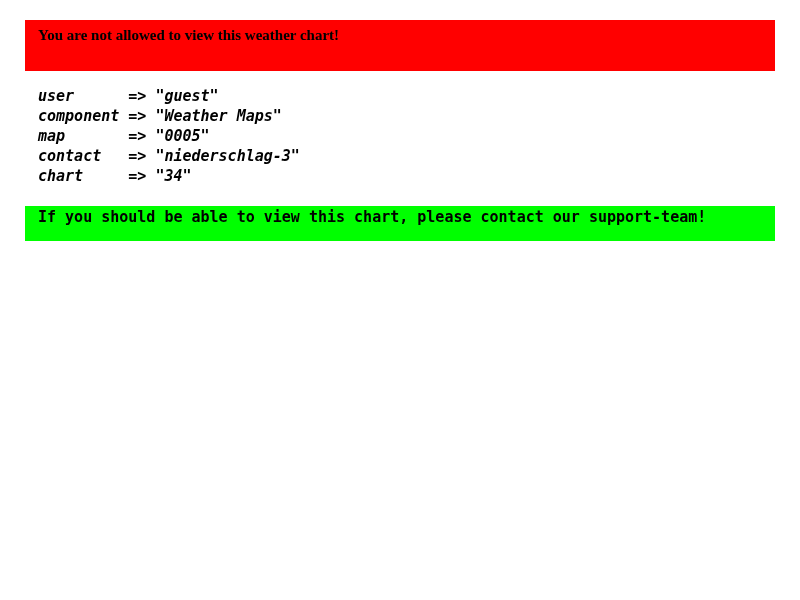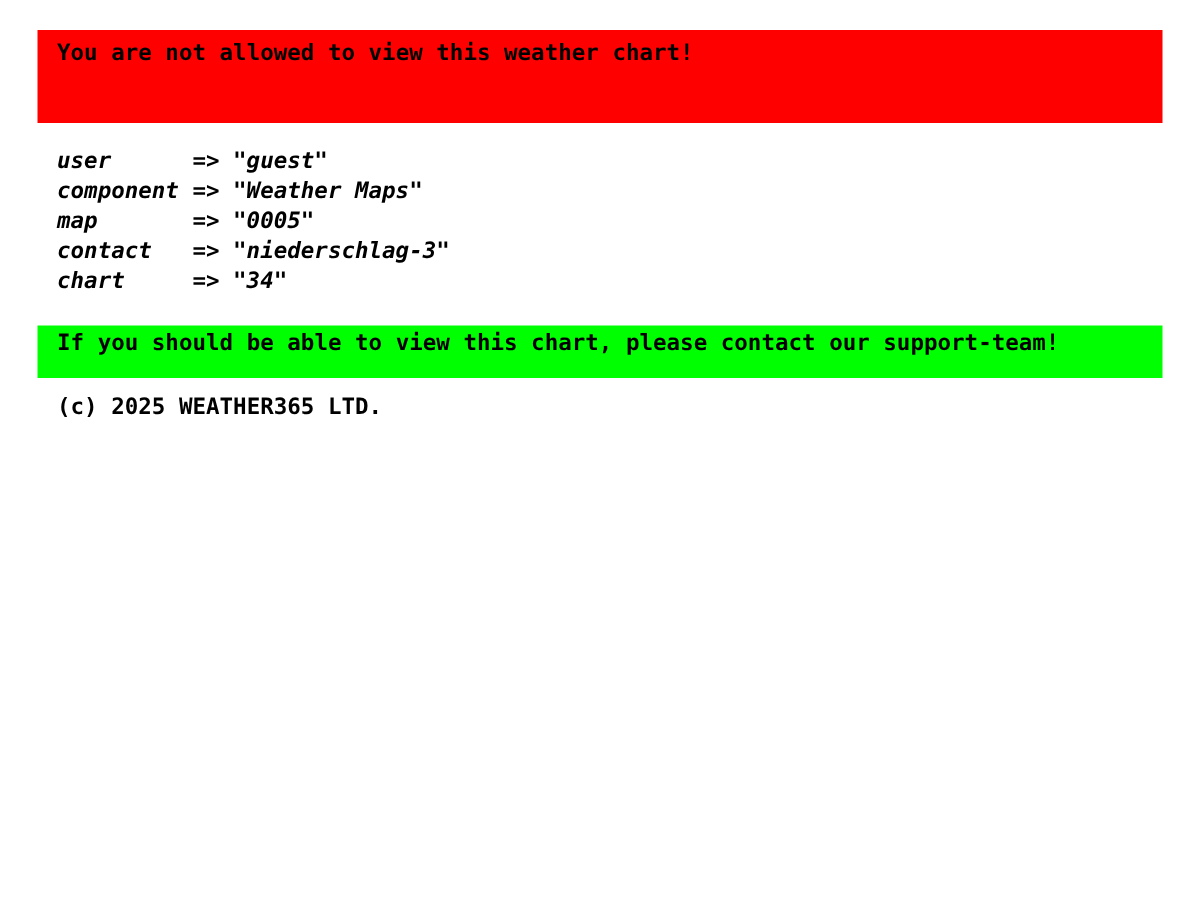--- a/index.html
+++ b/index.html
@@ -24,23 +24,24 @@
     color: var(--text);
   }
   .banner {
     margin: 0 25px;
     width: 750px;
     padding-left: 13px;
     overflow: hidden;
   }
   .banner-red {
     margin-top: 20px;
-    height: 62px;
+    height: 51px;
     padding-top: 5px;
     background: var(--error-bg);
+    font-family: Liberation Serif, serif;
   }
   .banner-green {
     margin-top: 20px;
     height: 35px;
     padding-top: 1px;
     background: var(--info-bg);
   }
   .banner-line { white-space: pre; }
   .kv-block {
     margin: 15px 25px 0 38px;
@@ -97,16 +98,15 @@
       <span class="kv-arrow">=&gt;</span>
       <span class="kv-value">"34"</span>
     </div>
   </div>
 
   <div class="banner banner-green">
     <div class="banner-line">If you should be able to view this chart, please contact our support-team!</div>
   </div>
 
   <div class="footer">
-    <span>(c) 2025 WEATHER365 LTD.</span>
   </div>
 
 </div>
 
 </body></html>

